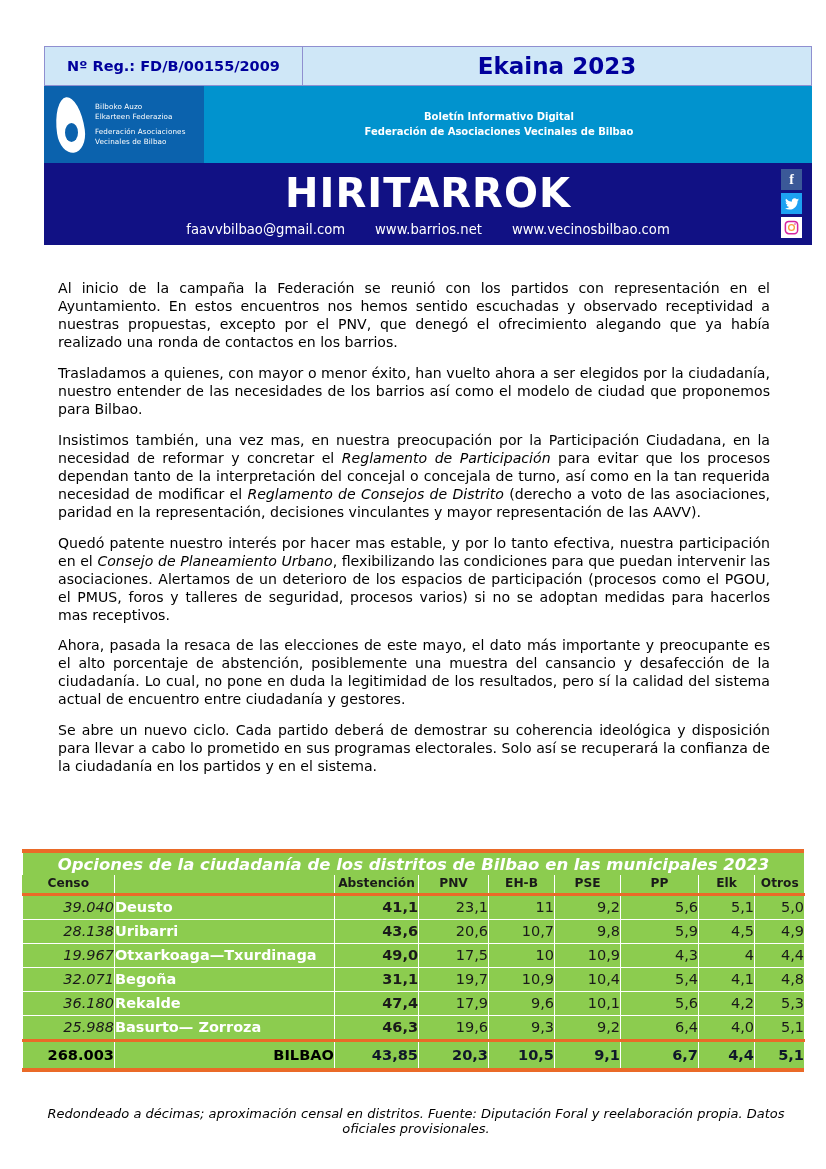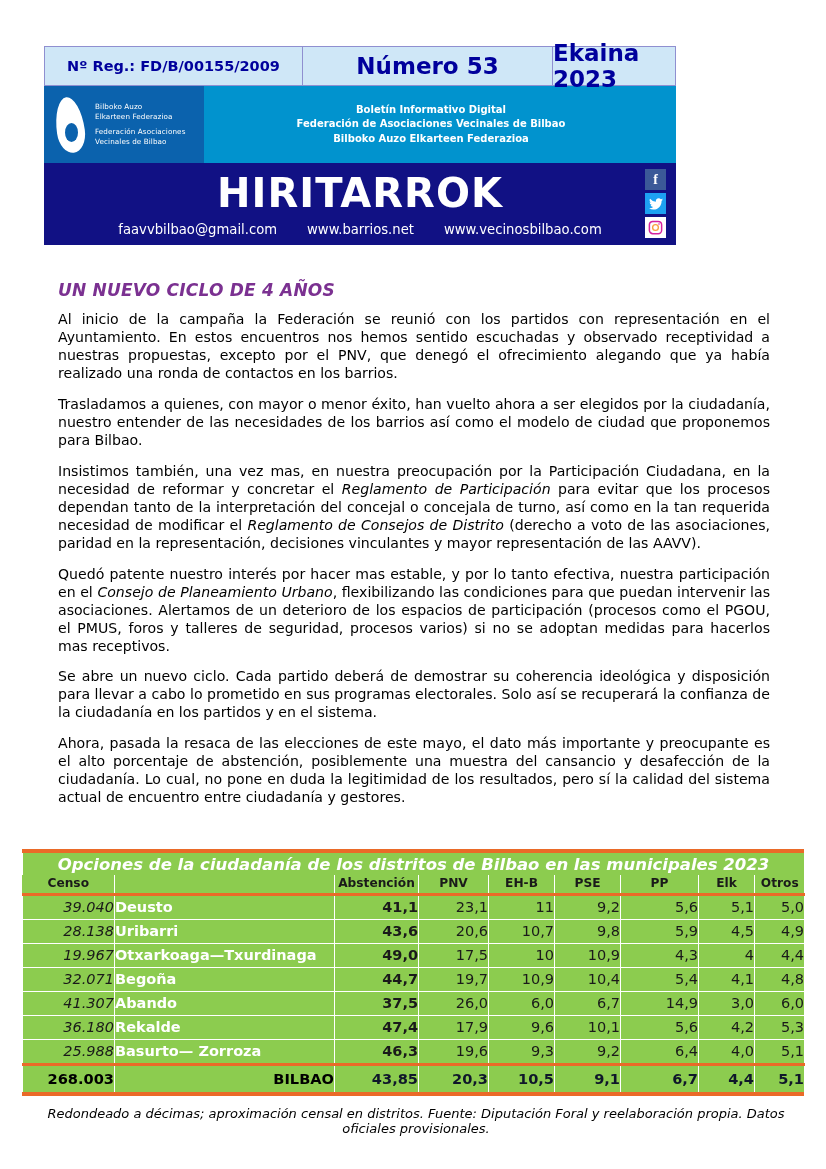--- a/index.html
+++ b/index.html
@@ -20,21 +20,21 @@
     height: 1169px;
     position: relative;
     box-sizing: border-box;
   }
 
   
   .masthead {
     position: absolute;
     left: 44px;
     top: 46px;
-    width: 632px;
+    width: 768px;
   }
 
   .reg-bar {
     display: flex;
     height: 40px;
     border: 1px solid #8f8fd0;
     box-sizing: border-box;
     background: #cfe7f7;
   }
   .reg-cell {
@@ -297,41 +297,39 @@
 </style>
 </head>
 <body>
 
 <div class="page">
 
   <div class="masthead">
 
     <div class="reg-bar">
       <div class="reg-cell reg-cell-1">Nº Reg.: FD/B/00155/2009</div>
-      <div class="reg-cell reg-cell-2">Número 53</div>
       <div class="reg-cell reg-cell-3">Ekaina 2023</div>
     </div>
 
     <div class="brand-bar">
       <div class="logo-box">
         <div class="logo-mark">
           <div class="drop"></div>
           <div class="hole"></div>
         </div>
         <div class="logo-text">
           <div>Bilboko Auzo</div>
           <div>Elkarteen Federazioa</div>
           <div class="l2">Federación Asociaciones</div>
           <div>Vecinales de Bilbao</div>
         </div>
       </div>
       <div class="brand-title">
         <div>Boletín Informativo Digital</div>
         <div>Federación de Asociaciones Vecinales de Bilbao</div>
-        <div>Bilboko Auzo Elkarteen Federazioa</div>
       </div>
     </div>
 
     <div class="title-bar">
       <div class="hiritarrok">HIRITARROK</div>
       <div class="links">
         <span>faavvbilbao@gmail.com</span>
         <span>www.barrios.net</span>
         <span>www.vecinosbilbao.com</span>
       </div>
@@ -347,33 +345,32 @@
             <rect x="2.2" y="2.2" width="19.6" height="19.6" rx="5.5" ry="5.5" fill="none" stroke="#d6249f" stroke-width="2.4"></rect>
             <circle cx="12" cy="12" r="4.6" fill="none" stroke="#f9a03f" stroke-width="2.2"></circle>
             <circle cx="17.6" cy="6.4" r="1.3" fill="#d6249f"></circle>
           </svg>
         </div>
       </div>
     </div>
   </div>
 
   <div class="article">
-    <h1 class="art-title">UN NUEVO CICLO DE 4 AÑOS</h1>
 
     <p class="art-p">Al inicio de la campaña la Federación se reunió con los partidos con representación en el Ayuntamiento. En estos encuentros nos hemos sentido escuchadas y observado receptividad a nuestras propuestas, excepto por el PNV, que denegó el ofrecimiento alegando que ya había realizado una ronda de contactos en los barrios.</p>
 
     <p class="art-p">Trasladamos a quienes, con mayor o menor éxito, han vuelto ahora a ser elegidos por la ciudadanía, nuestro entender de las necesidades de los barrios así como el modelo de ciudad que proponemos para Bilbao.</p>
 
     <p class="art-p">Insistimos también, una vez mas, en nuestra preocupación por la Participación Ciudadana, en la necesidad de reformar y concretar el <em>Reglamento de Participación</em> para evitar que los procesos dependan tanto de la interpretación del concejal o concejala de turno, así como en la tan requerida necesidad de modificar el <em>Reglamento de Consejos de Distrito</em> (derecho a voto de las asociaciones, paridad en la representación, decisiones vinculantes y mayor representación de las AAVV).</p>
 
     <p class="art-p">Quedó patente nuestro interés por hacer mas estable, y por lo tanto efectiva, nuestra participación en el <em>Consejo de Planeamiento Urbano</em>, flexibilizando las condiciones para que puedan intervenir las asociaciones. Alertamos de un deterioro de los espacios de participación (procesos como el PGOU, el PMUS, foros y talleres de seguridad, procesos varios) si no se adoptan medidas para hacerlos mas receptivos.</p>
 
+    <p class="art-p">Ahora, pasada la resaca de las elecciones de este mayo, el dato más importante y preocupante es el alto porcentaje de abstención, posiblemente una muestra del cansancio y desafección de la ciudadanía. Lo cual, no pone en duda la legitimidad de los resultados, pero sí la calidad del sistema actual de encuentro entre ciudadanía y gestores.</p>
+
     <p class="art-p">Se abre un nuevo ciclo. Cada partido deberá de demostrar su coherencia ideológica y disposición para llevar a cabo lo prometido en sus programas electorales. Solo así se recuperará la confianza de la ciudadanía en los partidos y en el sistema.</p>
-
-    <p class="art-p">Ahora, pasada la resaca de las elecciones de este mayo, el dato más importante y preocupante es el alto porcentaje de abstención, posiblemente una muestra del cansancio y desafección de la ciudadanía. Lo cual, no pone en duda la legitimidad de los resultados, pero sí la calidad del sistema actual de encuentro entre ciudadanía y gestores.</p>
   </div>
 
   <div class="table-wrap">
     <table class="data">
       <colgroup>
         <col class="col-censo">
           <col class="col-name">
           <col class="col-abst">
         <col class="col-pnv">
           <col class="col-ehb">
@@ -428,38 +425,27 @@
           <td class="num">17,5</td>
           <td class="num">10</td>
           <td class="num">10,9</td>
           <td class="num">4,3</td>
           <td class="num">4</td>
           <td class="num otros">4,4</td>
         </tr>
         <tr class="drow">
           <td class="censo">32.071</td>
           <td class="name">Begoña</td>
-          <td class="num abst">44,7</td>
+          <td class="num abst">31,1</td>
           <td class="num">19,7</td>
           <td class="num">10,9</td>
           <td class="num">10,4</td>
           <td class="num">5,4</td>
           <td class="num">4,1</td>
           <td class="num otros">4,8</td>
-        </tr>
-        <tr class="drow">
-          <td class="censo">41.307</td>
-          <td class="name">Abando</td>
-          <td class="num abst">37,5</td>
-          <td class="num">26,0</td>
-          <td class="num">6,0</td>
-          <td class="num">6,7</td>
-          <td class="num">14,9</td>
-          <td class="num">3,0</td>
-          <td class="num otros">6,0</td>
         </tr>
         <tr class="drow">
           <td class="censo">36.180</td>
           <td class="name">Rekalde</td>
           <td class="num abst">47,4</td>
           <td class="num">17,9</td>
           <td class="num">9,6</td>
           <td class="num">10,1</td>
           <td class="num">5,6</td>
           <td class="num">4,2</td>

